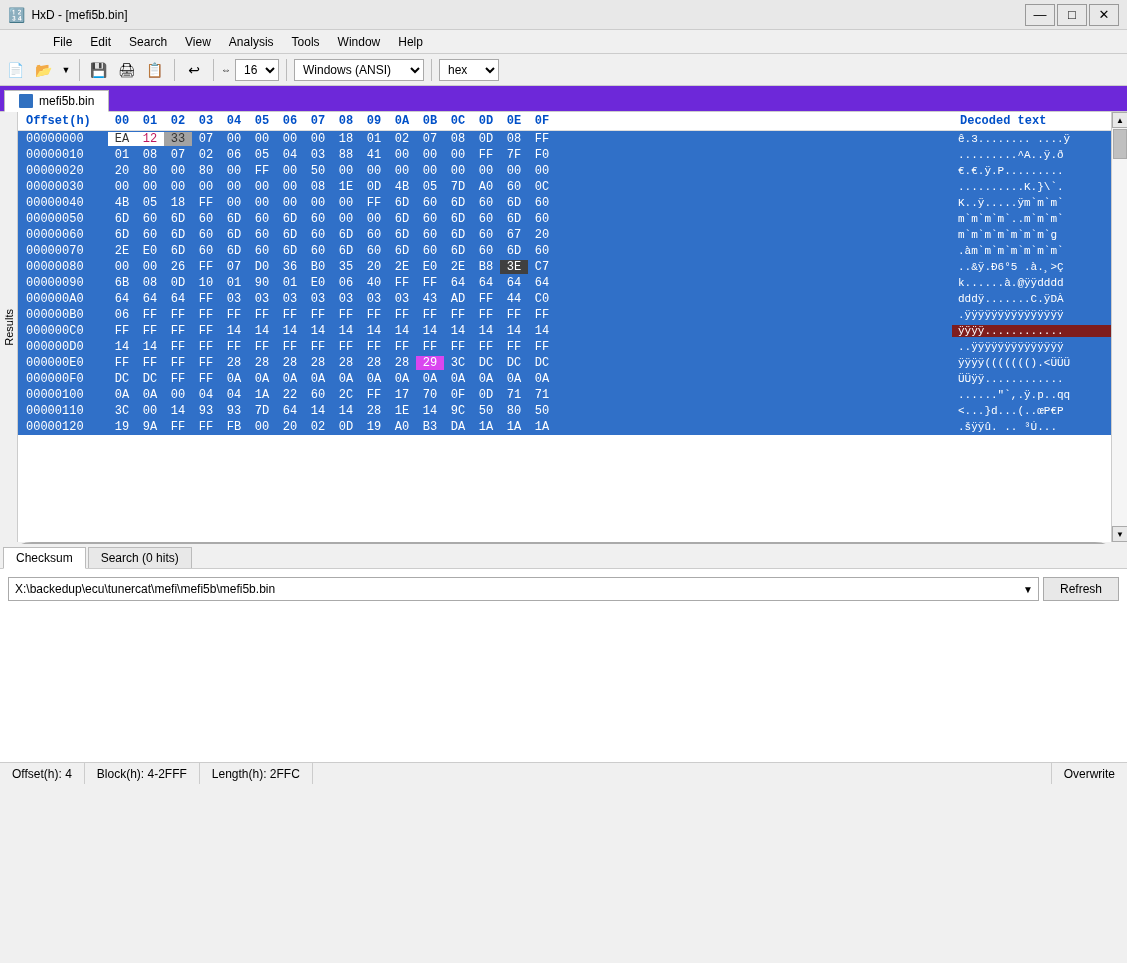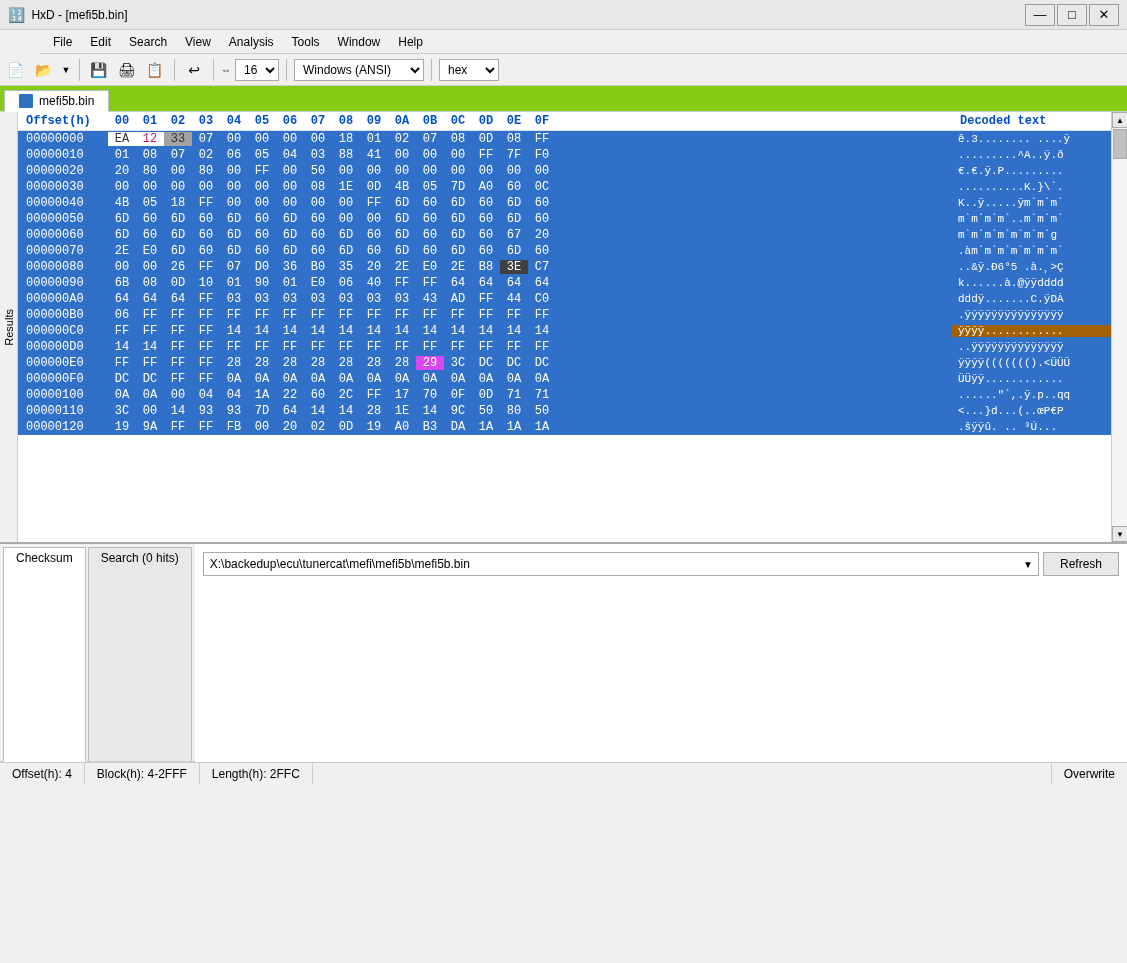--- a/index.html
+++ b/index.html
@@ -64,21 +64,21 @@
     .toolbar-select {
       height: 22px;
       border: 1px solid #aaa;
       background: white;
       padding: 0 4px;
       font-size: 12px;
     }
     
     
     #tab-bar {
-      background: #84cc16;
+      background: #6d28d9;
       display: flex;
       align-items: flex-end;
       padding: 4px 4px 0;
       border-bottom: 1px solid #ccc;
     }
     .tab {
       padding: 3px 14px;
       border: 1px solid #bbb;
       border-bottom: none;
       background: #e8e8e8;
@@ -150,21 +150,22 @@
     .hex-row .bytes-area { display: flex; flex: 1; }
     .byte-cell { width: 28px; text-align: center; cursor: default; }
     .hex-row .decoded-col { width: 175px; padding-left: 6px; background: #e8f0ff; color: #333; font-size: 11px; overflow: hidden; white-space: nowrap; }
     .hex-row.selected .decoded-col { background: #3070c8; color: white; }
     
     
     #bottom-panel {
       height: 220px;
       border-top: 2px solid #aaa;
       display: flex;
-      flex-direction: row;
+      flex-direction: column;
+      border-radius: 32px;
     }
     #bottom-tabs {
       display: flex;
       background: #f0f0f0;
       border-bottom: 1px solid #ccc;
       padding: 3px 3px 0;
       gap: 2px;
     }
     .bottom-tab {
       padding: 3px 12px;
@@ -615,21 +616,21 @@
             <div class="byte-cell" style="background: rgb(48, 112, 200); color: white;">14</div>
             <div class="byte-cell" style="background: rgb(48, 112, 200); color: white;">14</div>
             <div class="byte-cell" style="background: rgb(48, 112, 200); color: white;">14</div>
             <div class="byte-cell" style="background: rgb(48, 112, 200); color: white;">14</div>
             <div class="byte-cell" style="background: rgb(48, 112, 200); color: white;">14</div>
             <div class="byte-cell" style="background: rgb(48, 112, 200); color: white;">14</div>
             <div class="byte-cell" style="background: rgb(48, 112, 200); color: white;">14</div>
             <div class="byte-cell" style="background: rgb(48, 112, 200); color: white;">14</div>
             <div class="byte-cell" style="background: rgb(48, 112, 200); color: white;">14</div>
           </div>
-          <div class="decoded-col" style="background: #a16207; color: white;">ÿÿÿÿ............</div>
+          <div class="decoded-col" style="background: #7f1d1d; color: white;">ÿÿÿÿ............</div>
         </div>
         <div class="hex-row selected">
           <div class="offset-col">000000D0</div>
           <div class="bytes-area">
             <div class="byte-cell" style="background: rgb(48, 112, 200); color: white;">14</div>
             <div class="byte-cell" style="background: rgb(48, 112, 200); color: white;">14</div>
             <div class="byte-cell" style="background: rgb(48, 112, 200); color: white;">FF</div>
             <div class="byte-cell" style="background: rgb(48, 112, 200); color: white;">FF</div>
             <div class="byte-cell" style="background: rgb(48, 112, 200); color: white;">FF</div>
             <div class="byte-cell" style="background: rgb(48, 112, 200); color: white;">FF</div>

